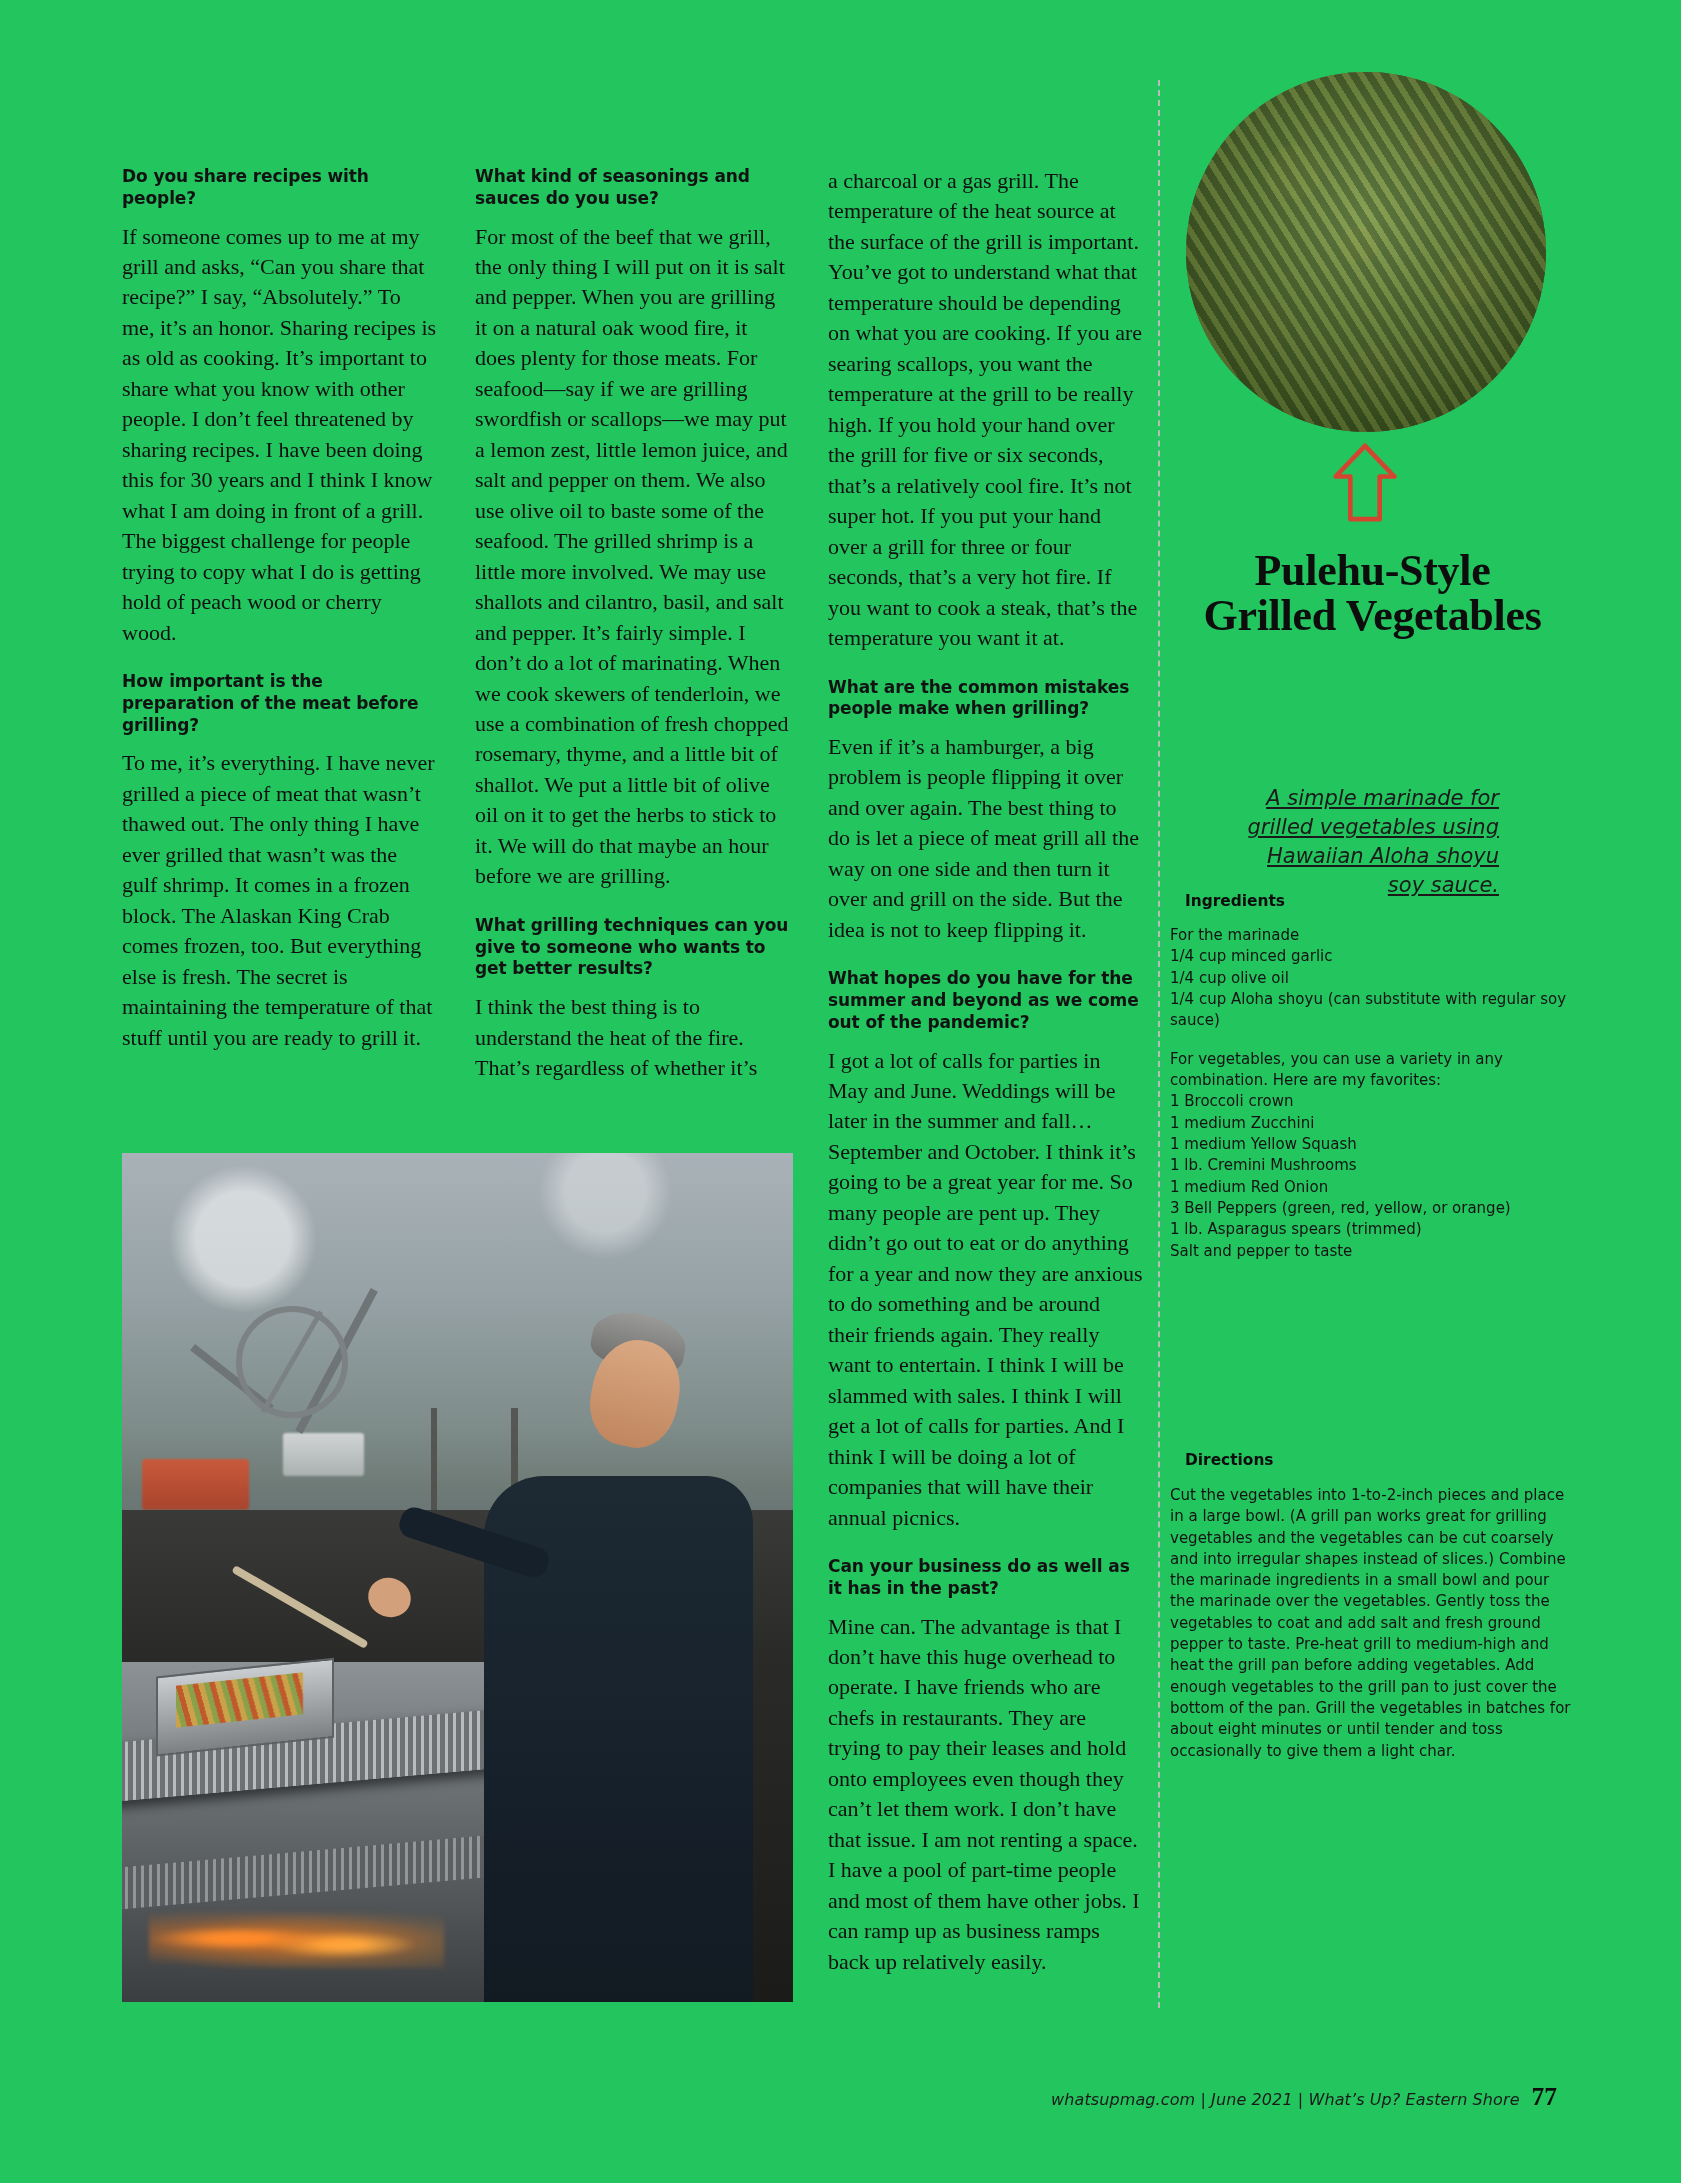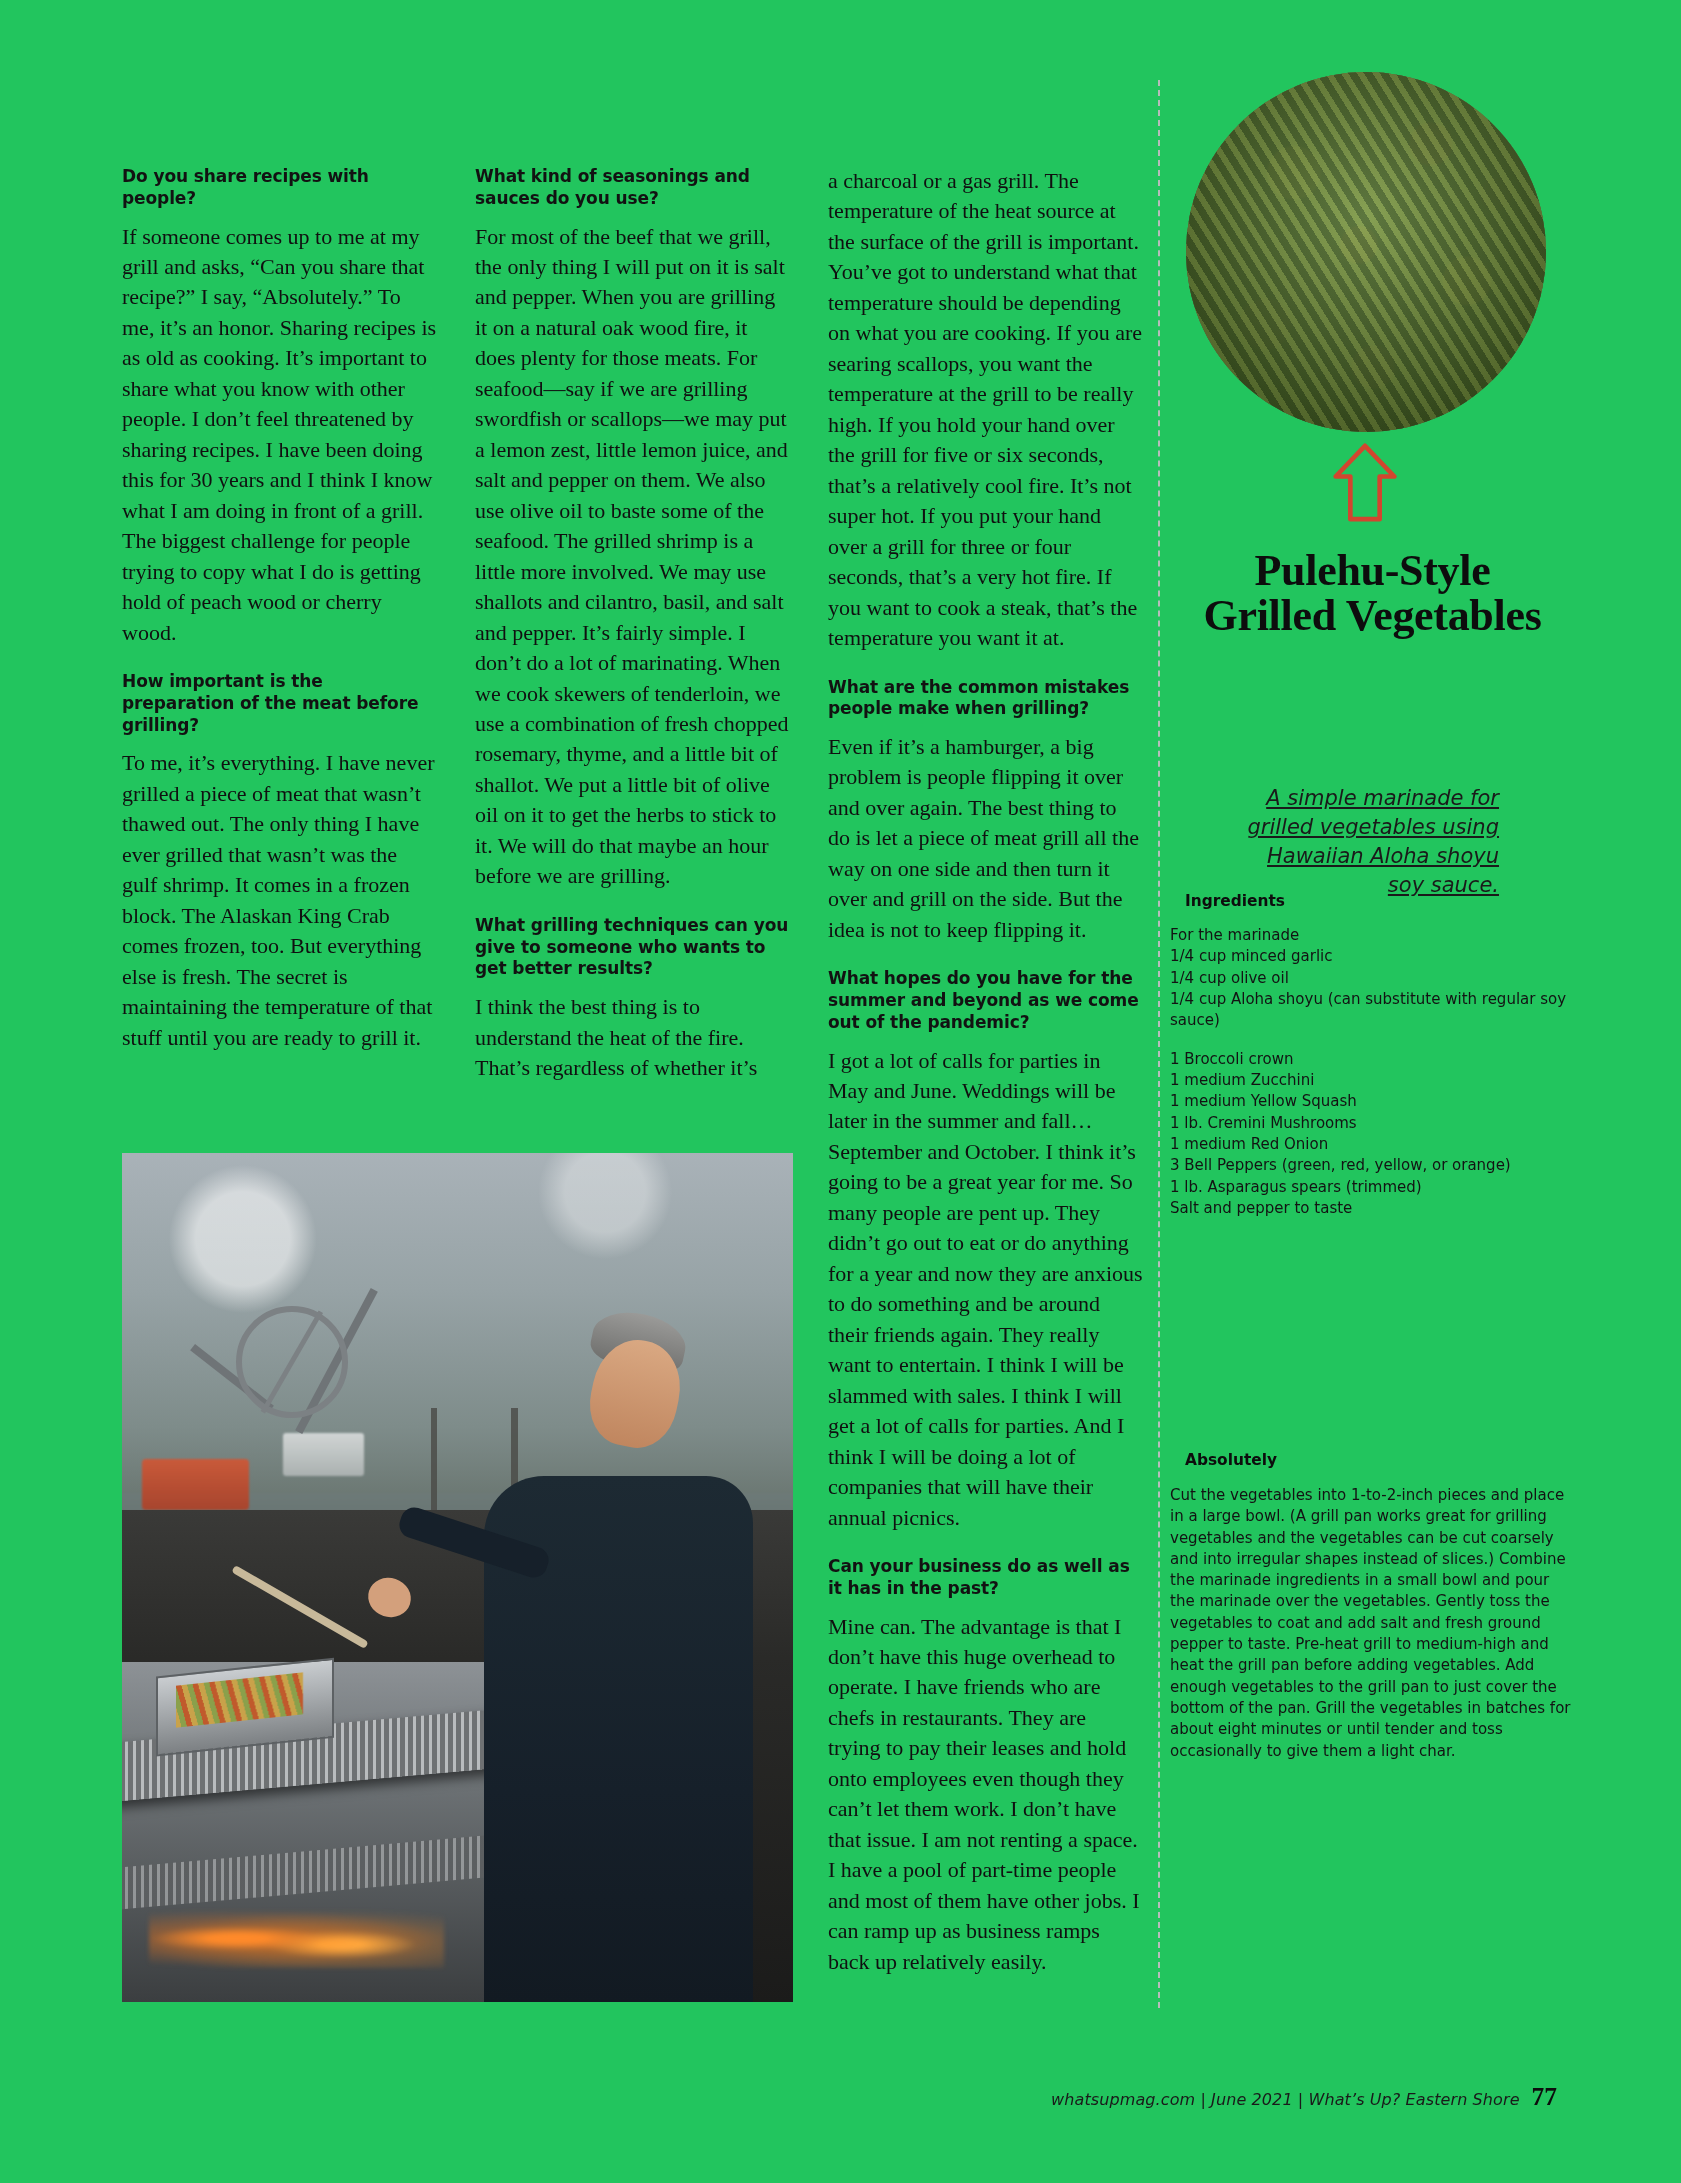--- a/index.html
+++ b/index.html
@@ -366,32 +366,33 @@
 
   <div class="rail-head ingredients-head">Ingredients</div>
   <div class="rail-body ingredients-body">
     <div class="group">
       <div>For the marinade</div>
       <div>1/4 cup minced garlic</div>
       <div>1/4 cup olive oil</div>
       <div>1/4 cup Aloha shoyu (can substitute with regular soy sauce)</div>
     </div>
     <div class="group">
+      <div>For vegetables, you can use a variety in any combination. Here are my favorites:</div>
       <div>1 Broccoli crown</div>
       <div>1 medium Zucchini</div>
       <div>1 medium Yellow Squash</div>
       <div>1 lb. Cremini Mushrooms</div>
       <div>1 medium Red Onion</div>
       <div>3 Bell Peppers (green, red, yellow, or orange)</div>
       <div>1 lb. Asparagus spears (trimmed)</div>
       <div>Salt and pepper to taste</div>
     </div>
   </div>
 
-  <div class="rail-head directions-head">Absolutely</div>
+  <div class="rail-head directions-head">Directions</div>
   <div class="rail-body directions-body">Cut the vegetables into 1-to-2-inch pieces and place in a large bowl. (A grill pan works great for grilling vegetables and the vegetables can be cut coarsely and into irregular shapes instead of slices.) Combine the marinade ingredients in a small bowl and pour the marinade over the vegetables. Gently toss the vegetables to coat and add salt and fresh ground pepper to taste. Pre-heat grill to medium-high and heat the grill pan before adding vegetables. Add enough vegetables to the grill pan to just cover the bottom of the pan. Grill the vegetables in batches for about eight minutes or until tender and toss occasionally to give them a light char.</div>
 
   <div class="footer">
     <span class="credit">whatsupmag.com  |  June 2021  |  What’s Up? Eastern Shore</span>
     <span class="pageno">77</span>
   </div>
 
 </div>
 
 

